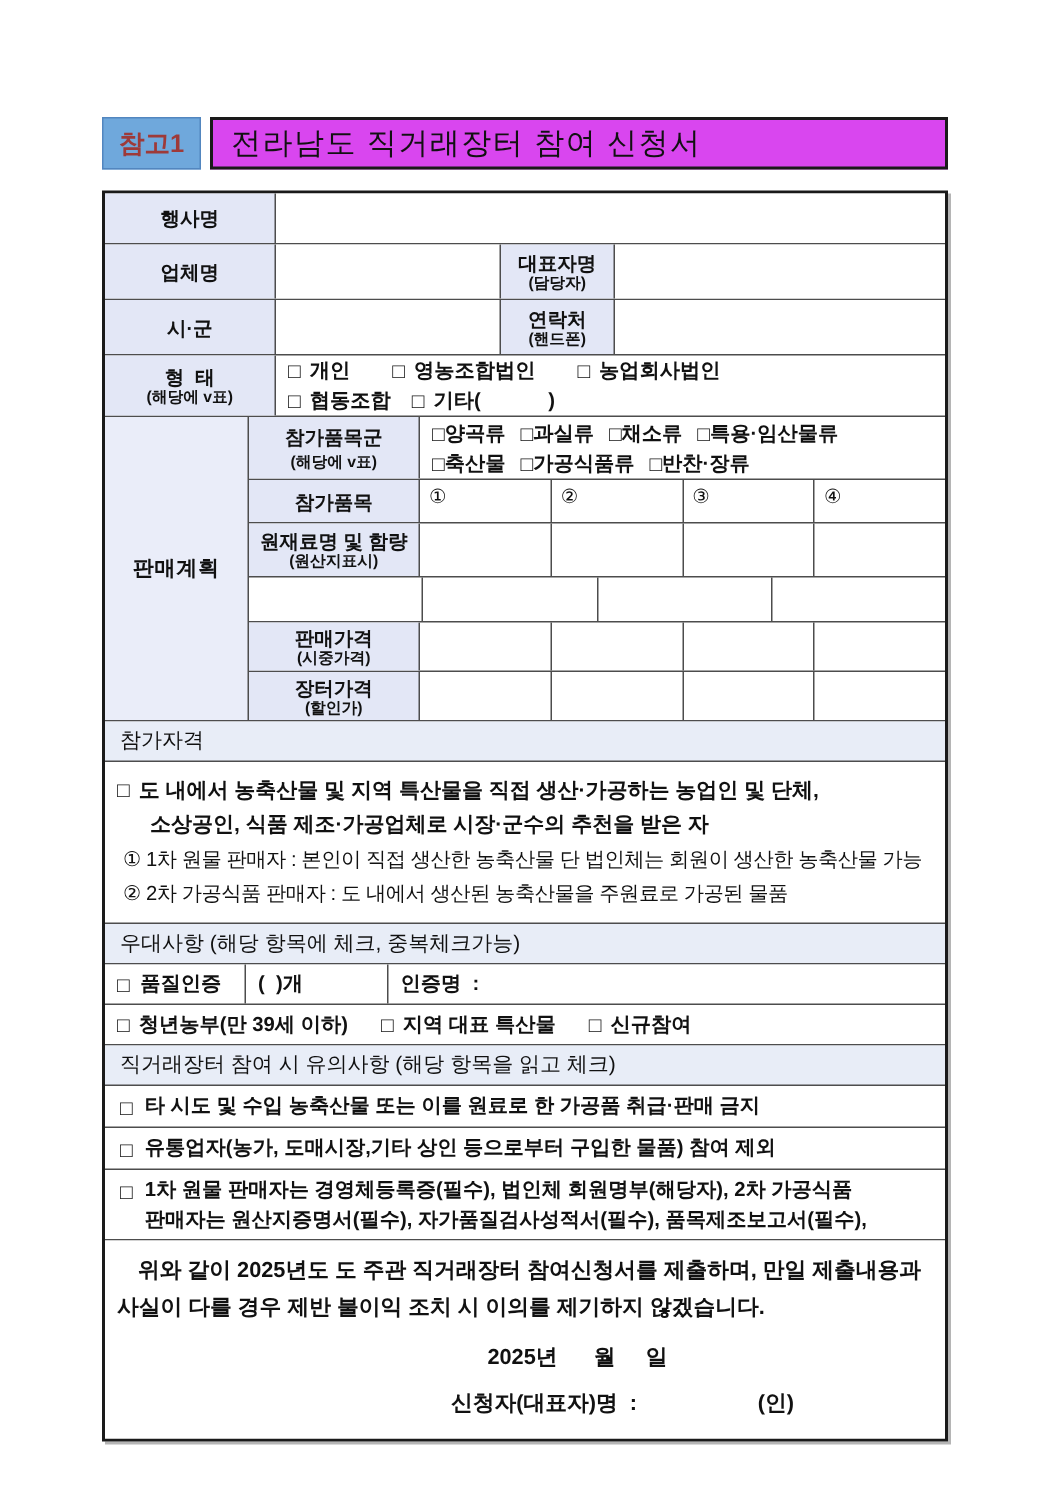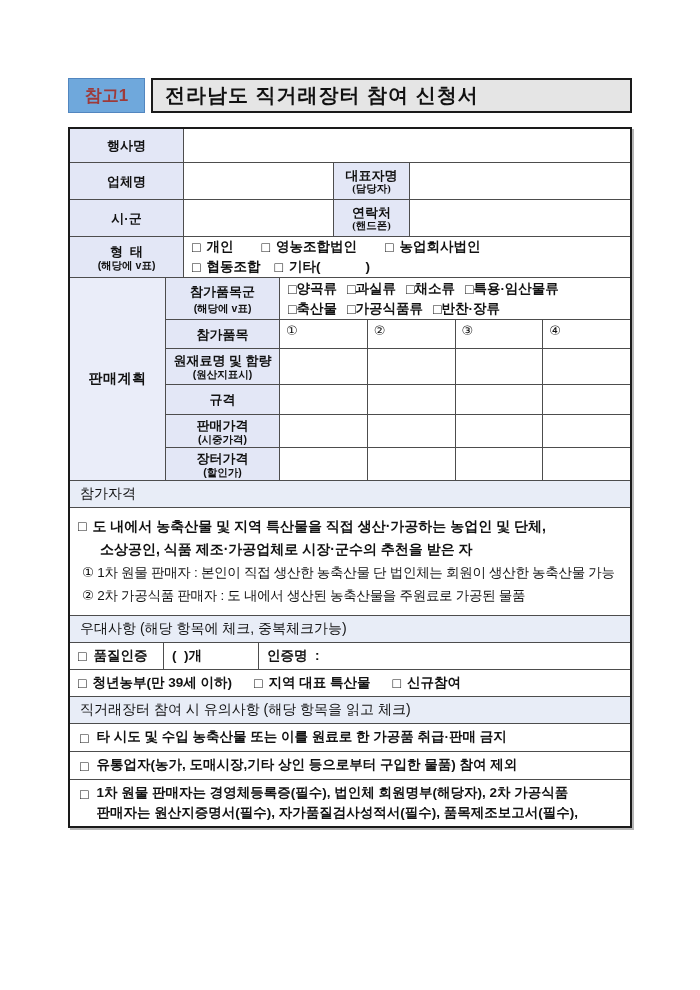--- a/index.html
+++ b/index.html
@@ -8,43 +8,43 @@
     --line:#4d4d4d; --outer:#1a1a1a; --shadow:#b5b5b5; --ink:#111111;
   }
   *{box-sizing:border-box;margin:0;padding:0;}
   html,body{width:700px;height:990px;background:#ffffff;overflow:hidden;}
   body{font-family:"Liberation Sans","DejaVu Sans",sans-serif;color:var(--ink);}
   .page{position:relative;width:700px;height:990px;padding:78px 68px 0 68px;}
   .pre{white-space:pre;}
 
   
   .hdr{display:flex;align-items:stretch;gap:6px;height:35px;margin-bottom:14px;}
-  .badge{width:77px;background:var(--badge_bg);color:var(--badge_text);
+  .badge{width:66px;background:var(--badge_bg);color:var(--badge_text);
          border:1px solid var(--badge_border);
          display:flex;align-items:center;justify-content:center;
          font-size:17px;font-weight:700;}
-  .titlebox{flex:1;border:2px solid var(--outer);background:#e5e5e5;
+  .titlebox{flex:1;border:2px solid var(--outer);background:#d946ef;
             display:flex;align-items:center;padding-left:12px;
-            font-size:20px;font-weight:700;letter-spacing:1px;}
+            font-size:20px;font-weight:400;letter-spacing:1px;}
 
   
   .form{width:564px;border:2px solid var(--outer);box-shadow:2px 2px 0 var(--shadow);background:#fff;}
   .sect{display:flex;border-bottom:1px solid var(--line);}
   .sect:last-child{border-bottom:none;}
   .cat{width:96px;min-width:96px;background:var(--cat_bg);border-right:1px solid var(--line);
        display:flex;align-items:center;justify-content:center;
        font-size:14px;font-weight:700;letter-spacing:.5px;}
   .rows{flex:1;display:flex;flex-direction:column;}
   .row{display:flex;border-bottom:1px solid var(--line);align-items:stretch;}
   .row:last-child{border-bottom:none;}
   .lab{width:114px;min-width:114px;background:var(--label_bg);border-right:1px solid var(--line);
        display:flex;flex-direction:column;align-items:center;justify-content:center;
        text-align:center;font-size:13px;font-weight:700;line-height:15px;padding:2px 1px;}
   .lab .sub{font-size:10.5px;line-height:12px;}
-  .lab2{width:76px;min-width:76px;font-family:Liberation Serif, serif;}
+  .lab2{width:76px;min-width:76px;}
   .val{flex:1;background:#fff;}
   .val.b-r{border-right:1px solid var(--line);}
   .val.w150{flex:0 0 150px;}
   .cells{flex:1;display:flex;}
   .cell{flex:1;border-right:1px solid var(--line);padding:3px 6px;font-size:13px;}
   .cell:last-child{border-right:none;}
 
   .cb-lines{flex:1;display:flex;flex-direction:column;justify-content:center;padding:2px 8px;gap:2px;}
   .cb-line{display:flex;align-items:center;font-size:13.5px;font-weight:700;}
   .cb-item{display:inline-flex;align-items:center;white-space:nowrap;}
@@ -212,21 +212,20 @@
             <span class="sub">(원산지표시)</span>
           </div>
           <div class="cells">
             <div class="cell"></div>
             <div class="cell"></div>
             <div class="cell"></div>
             <div class="cell"></div>
           </div>
         </div>
         <div class="row" style="height:30px">
-          <div class="lab">규격</div>
           <div class="cells">
             <div class="cell"></div>
             <div class="cell"></div>
             <div class="cell"></div>
             <div class="cell"></div>
           </div>
         </div>
         <div class="row" style="height:33px">
           <div class="lab">
             <span>판매가격</span>
@@ -305,15 +304,21 @@
       <span>유통업자(농가, 도매시장,기타 상인 등으로부터 구입한 물품) 참여 제외</span>
     </div>
     <div class="wrow note">
       <span class="cb">□</span>
       <div class="txt">
         <div>1차 원물 판매자는 경영체등록증(필수), 법인체 회원명부(해당자), 2차 가공식품</div>
         <div>판매자는 원산지증명서(필수), 자가품질검사성적서(필수), 품목제조보고서(필수),</div>
       </div>
     </div>
 
+    <div class="wrow decl">
+      <div class="p1">위와 같이 2025년도 도 주관 직거래장터 참여신청서를 제출하며, 만일 제출내용과</div>
+      <div>사실이 다를 경우 제반 불이익 조치 시 이의를 제기하지 않겠습니다.</div>
+      <div class="date pre">2025년      월     일</div>
+      <div class="sign pre">신청자(대표자)명  :                    (인)</div>
+    </div>
 
   </div>
 </div>
 
 </body></html>

